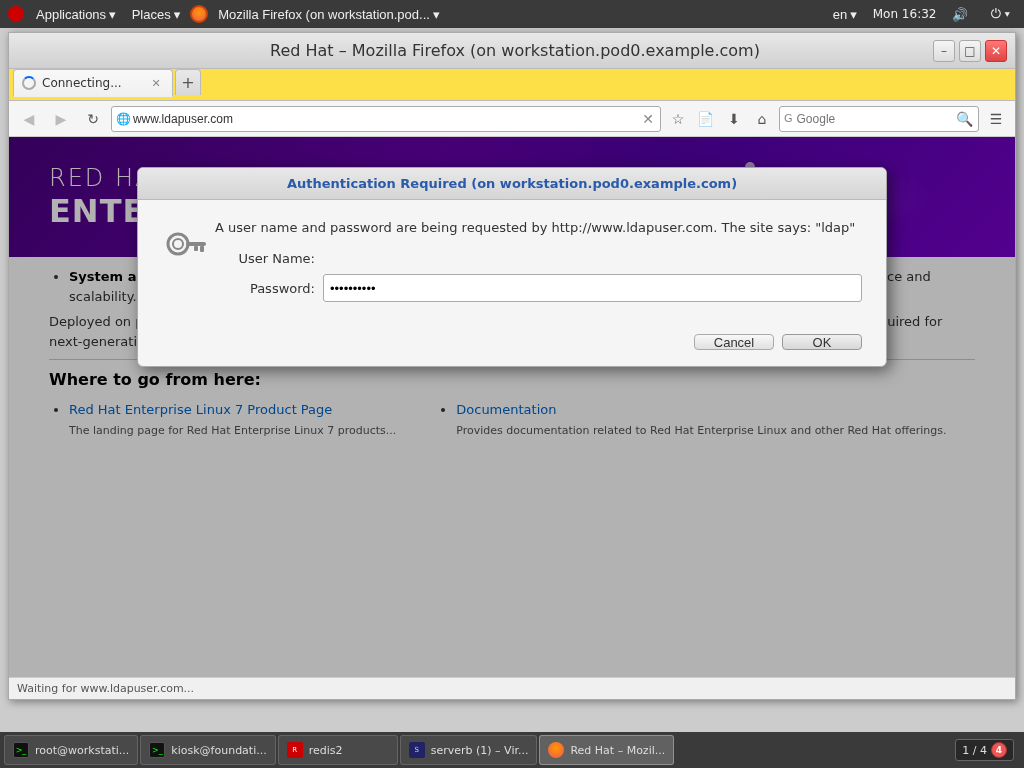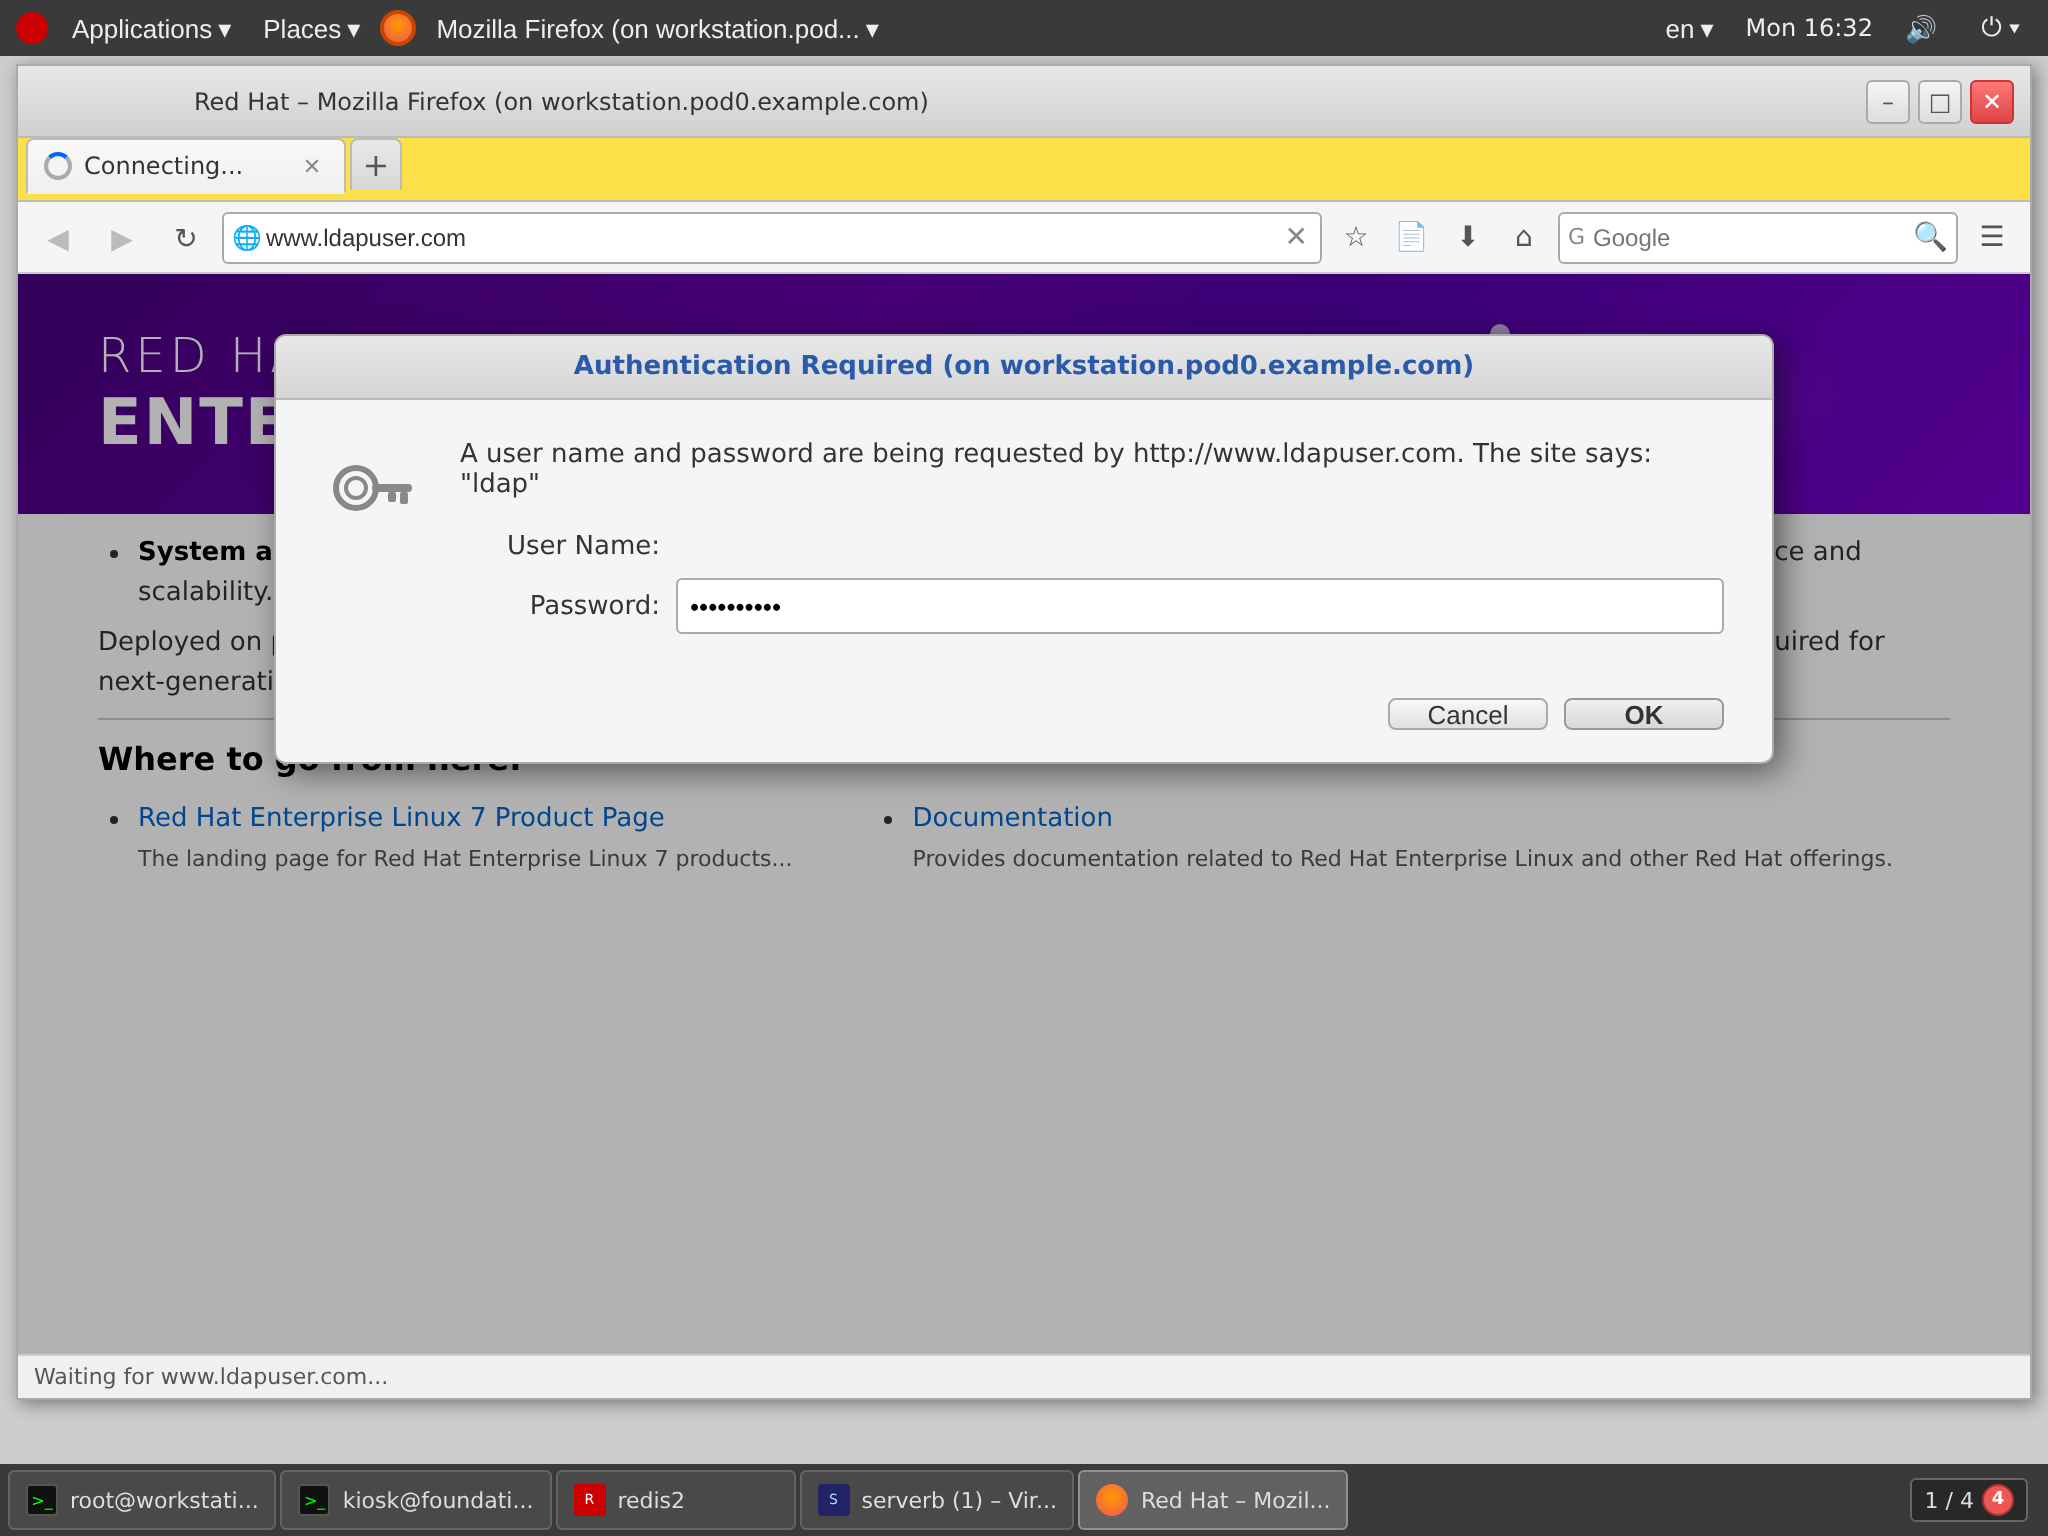--- a/index.html
+++ b/index.html
@@ -40,21 +40,21 @@
     }
     .browser-titlebar {
       background: linear-gradient(to bottom, #e8e8e8, #d0d0d0);
       height: 36px;
       display: flex;
       align-items: center;
       justify-content: space-between;
       padding: 0 8px;
       border-bottom: 1px solid #bbb;
     }
-    .browser-title { flex: 1; text-align: left; font-size: 12px; color: #333; }
+    .browser-title { flex: 1; text-align: center; font-size: 16px; color: #333; }
     .win-controls { display: flex; gap: 4px; }
     .win-btn {
       width: 22px; height: 22px; border-radius: 3px; border: 1px solid #aaa;
       background: linear-gradient(to bottom, #f5f5f5, #ddd);
       display: flex; align-items: center; justify-content: center;
       cursor: pointer; font-size: 12px; color: #555;
     }
     .win-btn.close { background: linear-gradient(to bottom, #f77, #d44); color: #fff; border-color: #c33; }
 
     
@@ -199,21 +199,21 @@
       padding: 8px 16px;
       font-size: 13px;
       font-weight: bold;
       color: #2a5aaa;
       border-bottom: 1px solid #bbb;
       text-align: center;
     }
     .auth-dialog-body {
       padding: 20px 24px;
       display: flex;
-      gap: 20px;
+      gap: 5px;
       align-items: flex-start;
     }
     .auth-key-icon {
       font-size: 36px;
       color: #888;
       margin-top: 4px;
     }
     .auth-content { flex: 1; }
     .auth-message { font-size: 13px; color: #333; margin-bottom: 16px; }
     .auth-fields { display: flex; flex-direction: column; gap: 8px; }
@@ -232,21 +232,20 @@
     }
     .dialog-btn {
       height: 16px; min-width: 80px; padding: 0 16px;
       border: 1px solid #aaa; border-radius: 4px;
       background: linear-gradient(to bottom, #f8f8f8, #e0e0e0);
       font-size: 13px; cursor: pointer; color: #333;
     }
     .dialog-btn.primary {
       background: linear-gradient(to bottom, #f0f0f0, #d8d8d8);
       border-color: #999;
-      font-weight: bold;
     }
 
     
     .status-bar {
       background: #f0f0f0;
       border-top: 1px solid #ccc;
       height: 22px;
       display: flex;
       align-items: center;
       padding: 0 8px;

